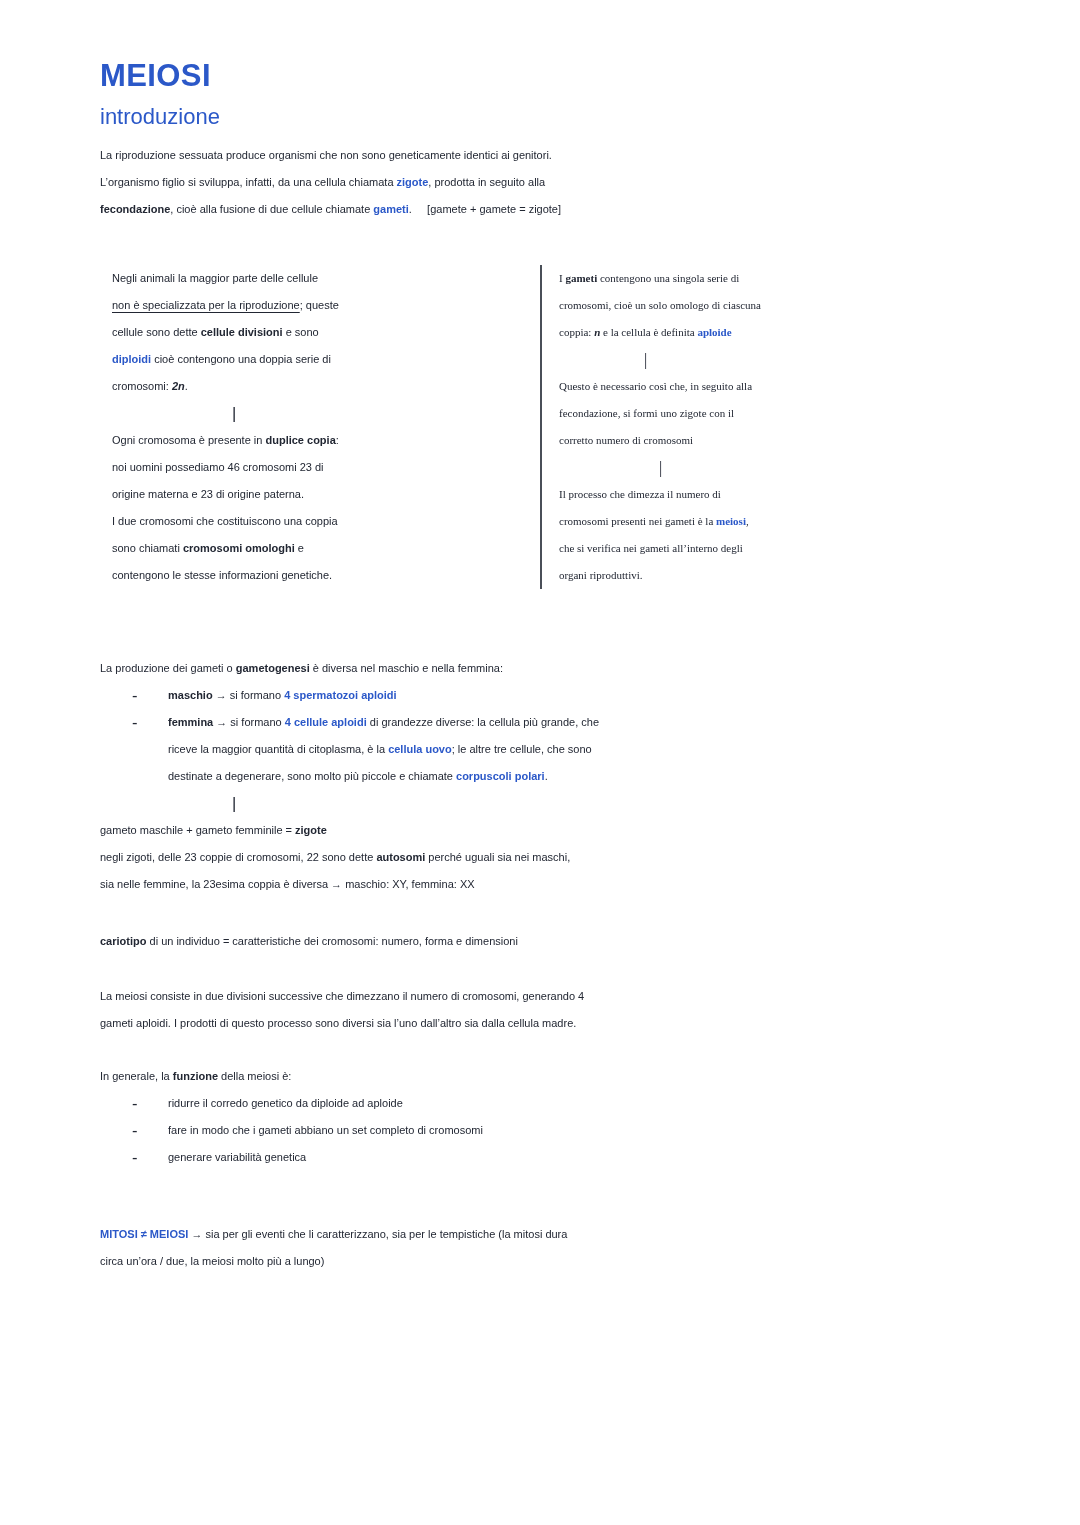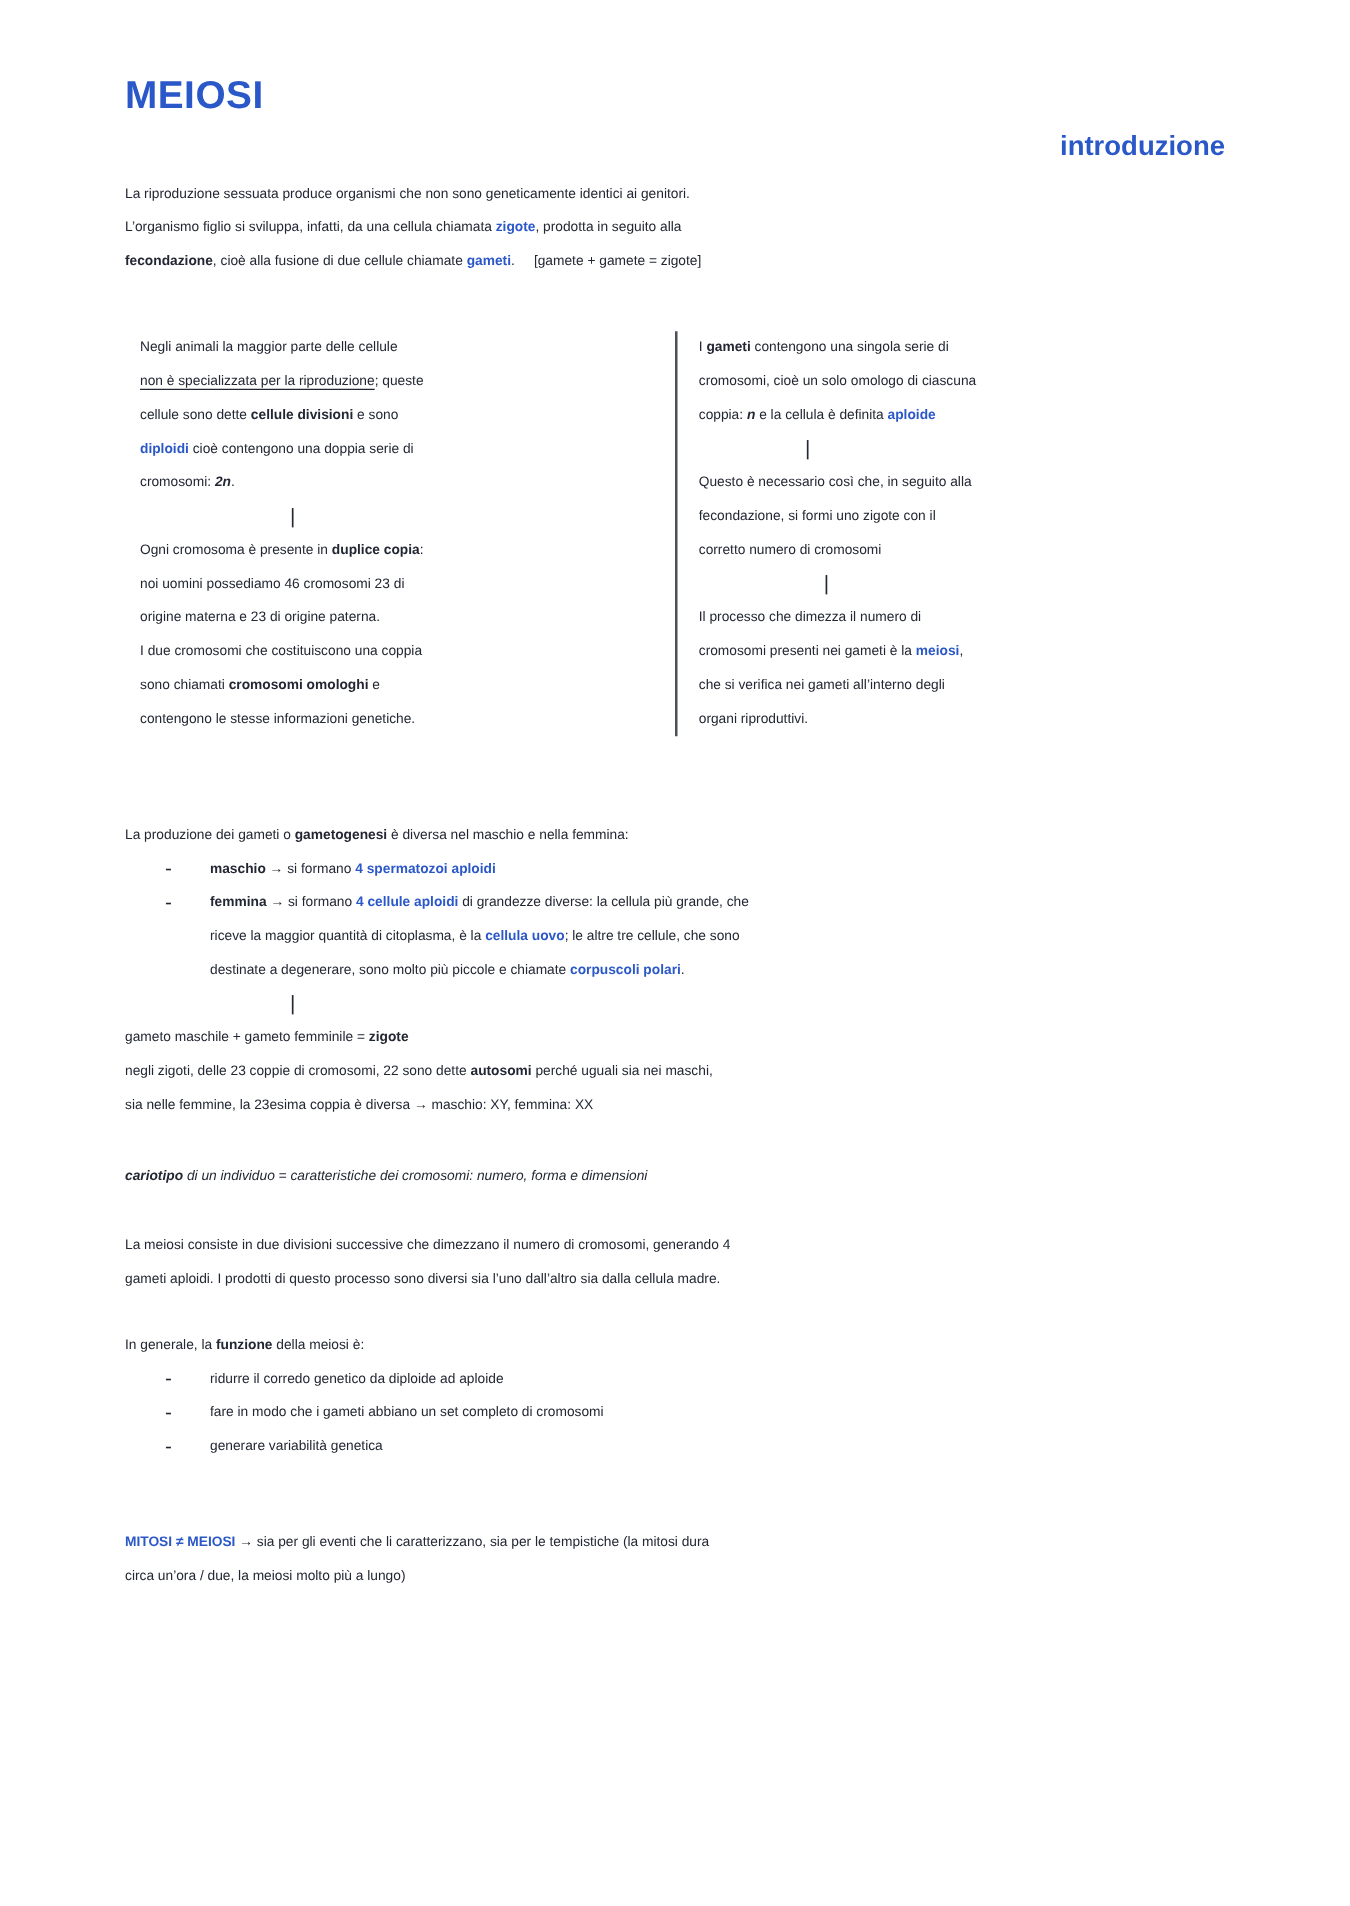--- a/index.html
+++ b/index.html
@@ -19,49 +19,48 @@
     color: var(--accent, #2b58c8);
     font-size: 31px;
     font-weight: 700;
     letter-spacing: 0.4px;
     line-height: 1.15;
   }
   .subtitle {
     margin: 10px 0 0 0;
     color: var(--accent, #2b58c8);
     font-size: 22px;
-    font-weight: 700;
+    font-weight: 400;
     line-height: 1.2;
-    text-align: right;
   }
   .para {
     margin: 0;
     font-size: 11px;
     line-height: 27px;
     white-space: pre-wrap;
   }
   .seg-b { font-weight: 700; }
   .seg-bb { font-weight: 700; color: var(--accent, #2b58c8); }
   .seg-u { text-decoration: underline; text-underline-offset: 3px; }
   .seg-bi { font-weight: 700; font-style: italic; }
   .intro { margin-top: 12px; }
   .columns { display: flex; align-items: stretch; margin-top: 42px; }
   .col-left { width: 440px; flex: none; padding-left: 12px; padding-right: 10px; }
   .divider { width: 2px; flex: none; background: var(--divider, #4a4f58); }
-  .col-right { flex: 1; padding-left: 17px; }
+  .col-right { flex: 1; padding-left: 17px; font-family: Liberation Serif, serif; }
   .connector { font-size: 16.5px; line-height: 27px; color: var(--text, #222733); }
   .ind-120 { padding-left: 120px; }
   .ind-85  { padding-left: 85px; }
   .ind-100 { padding-left: 100px; }
   .ind-132 { padding-left: 132px; }
   .gametogenesis { margin-top: 66px; }
   .bullet { display: flex; margin-left: 32px; }
   .bullet .dash { width: 36px; flex: none; font-size: 16.5px; line-height: 27px; }
   .bullet .para { flex: 1; }
-  .karyotype { margin-top: 30px; font-style: italic; }
+  .karyotype { margin-top: 30px; }
   .divisions { margin-top: 28px; }
   .function { margin-top: 26px; }
   .mitosis { margin-top: 50px; }
 </style>
 </head>
 <body>
 
 <div class="page">
 
   <h1 class="title">MEIOSI</h1>

